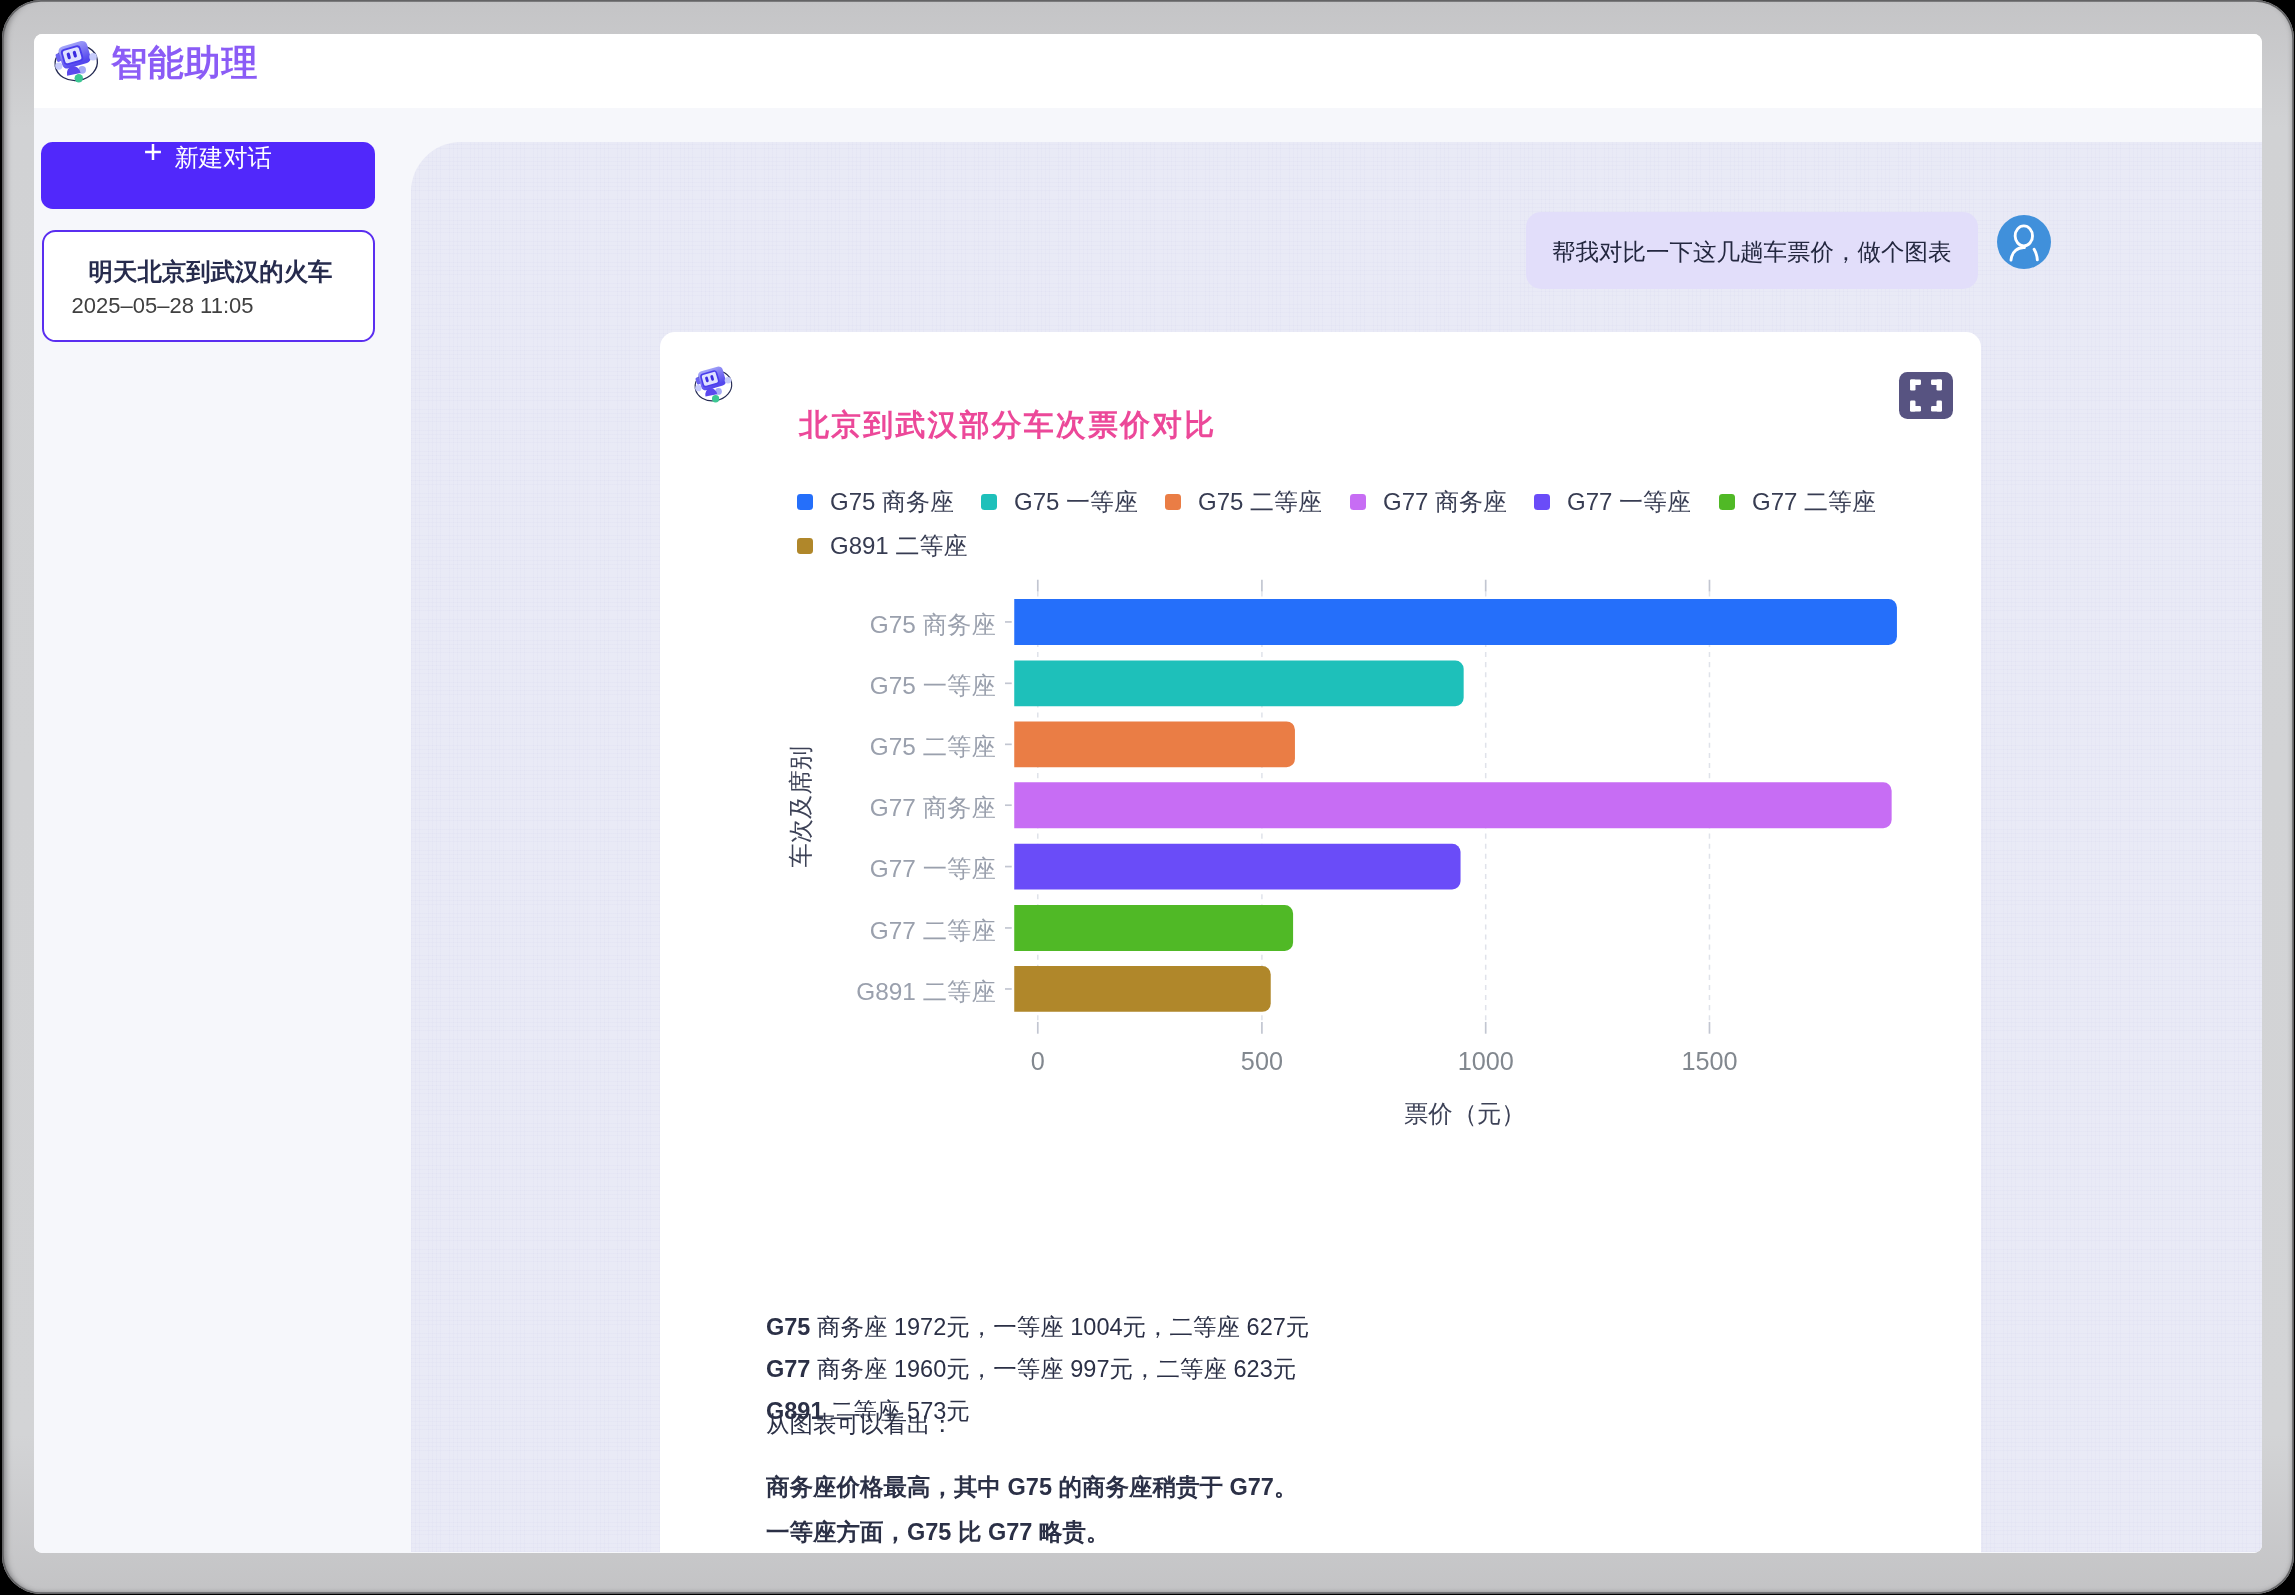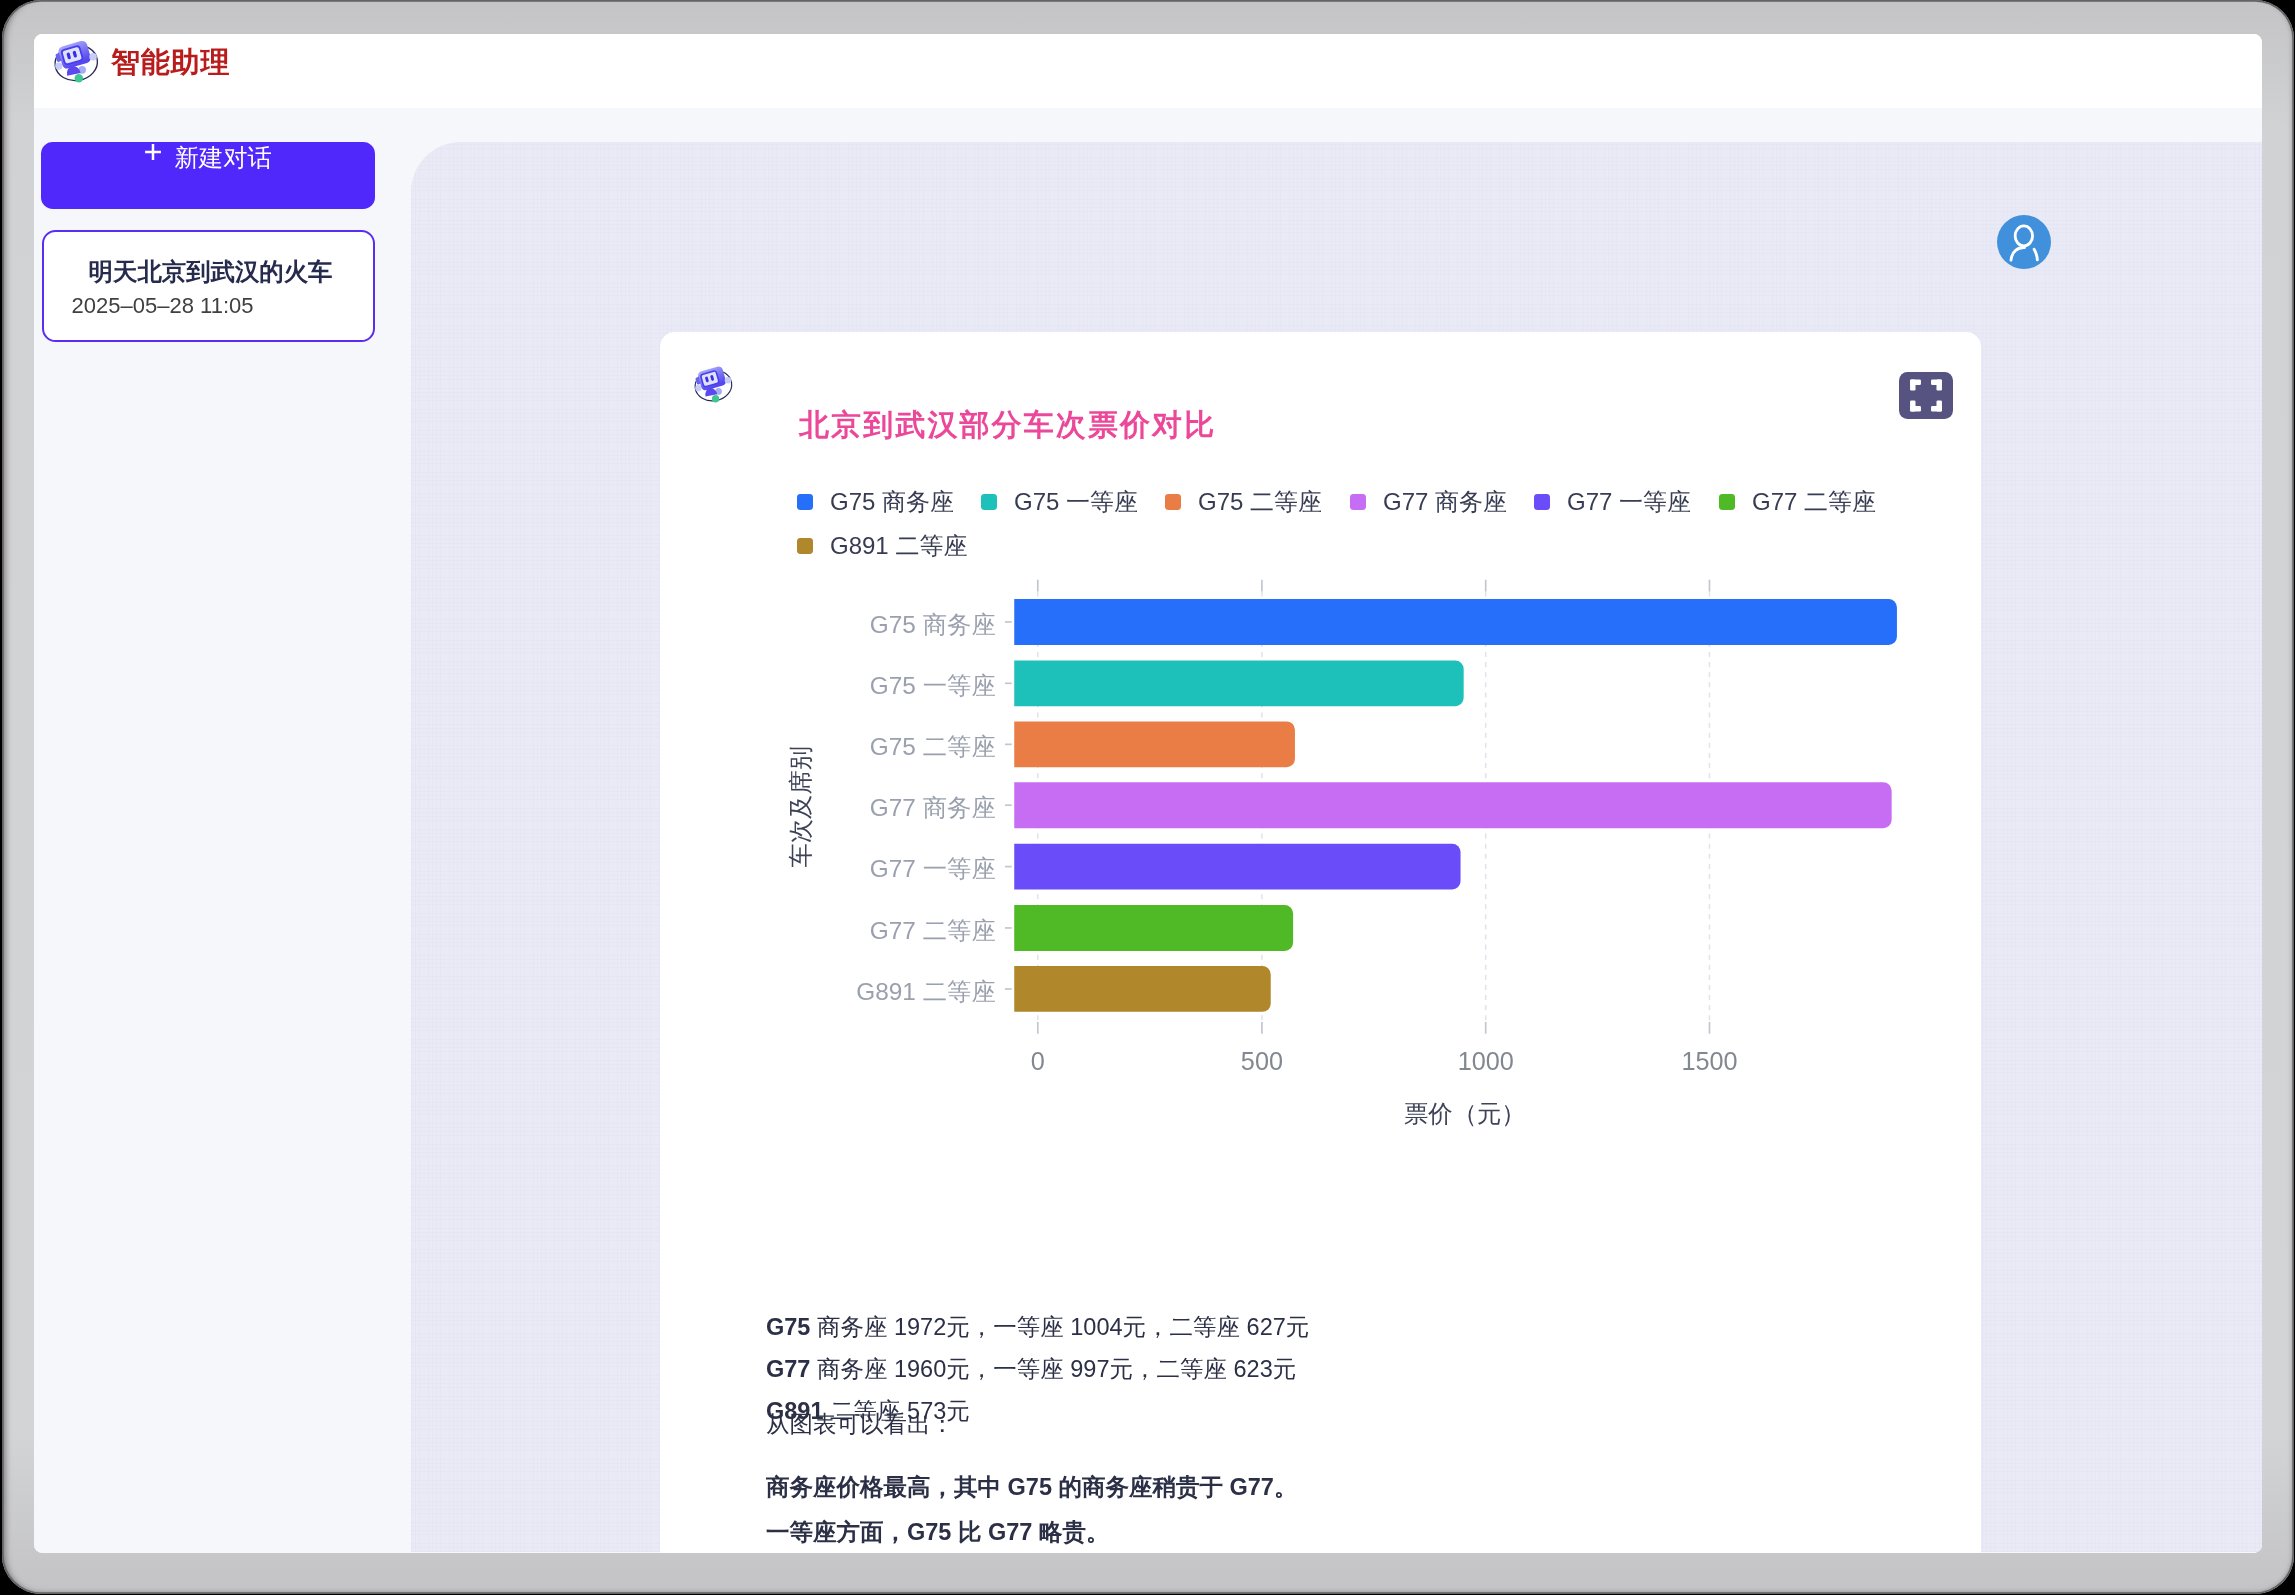--- a/index.html
+++ b/index.html
@@ -5,21 +5,21 @@
 * { margin:0; padding:0; box-sizing:border-box; }
 html,body { width:2295px; height:1596px; background:#000; font-family:"Liberation Sans", sans-serif; }
 #stage { position:absolute; left:0; top:0; width:2295px; height:1596px; overflow:hidden; }
 .bez { position:absolute; left:1.7px; top:0; width:2292px; height:1594px; border-radius:39px;
   background:linear-gradient(180deg,#c4c4c6 0%,#d1d2d4 8%,#d3d4d6 90%,#c3c3c5 100%);
   box-shadow: inset 0 0 0 1.7px #636365, inset 8.4px 0 6.7px -5px #79797b, inset -5px 0 5px -3.4px #929294, inset 0 -5px 5px -3.4px #8d8d8f; }
 .win { position:absolute; left:34px; top:34px; width:2228px; height:1519px; border-radius:8.4px; background:#fff; overflow:hidden; }
 
 .hdr { position:absolute; left:0; top:0; width:2228px; height:74px; background:#fff; }
 .hdr .logo { position:absolute; left:13.5px; top:1.7px; }
-.hdr .htitle { position:absolute; left:77px; top:13.5px; font-size:29px; line-height:29px; font-weight:700; color:#b91c1c; letter-spacing:0.8px; }
+.hdr .htitle { position:absolute; left:77px; top:13.5px; font-size:36px; line-height:29px; font-weight:700; color:#8b5cf6; letter-spacing:0.8px; }
 
 .below { position:absolute; left:0; top:74px; width:2228px; height:1445px; background:#f6f7fb; }
 .panel { position:absolute; left:377px; top:108px; width:1852px; height:1410px; background:#e9eaf6; border-radius:50px 0 0 0; background-image:repeating-linear-gradient(0deg, rgba(135,135,205,0.035) 0 0.8px, rgba(0,0,0,0) 0.8px 4.2px), repeating-linear-gradient(90deg, rgba(135,135,205,0.035) 0 0.8px, rgba(0,0,0,0) 0.8px 4.2px); }
 
 .newbtn { position:absolute; left:6.7px; top:108px; width:334px; height:67px; border-radius:11.8px; background:#5128fb; color:#fff; display:flex; align-items:flex-start; justify-content:center; font-size:24.4px; padding-bottom:9.2px; }
 .conv { position:absolute; left:7.6px; top:196px; width:333px; height:112px; background:#fff; border:2.5px solid #5a2ef0; border-radius:13.5px; }
 .conv .ct { position:absolute; left:45px; top:24.4px; font-size:24.4px; font-weight:700; color:#262b4d; }
 .conv .cd { position:absolute; left:28px; top:61px; font-size:22px; color:#404040; }
 
 .bubble { position:absolute; left:1492px; top:178px; width:452px; height:77px; border-radius:15px; background:#e2defa; }
@@ -80,20 +80,23 @@
         <svg width="20" height="20" viewBox="0 0 24 24" style="margin-right:11px">
           <path d="M12 2.5 V21.5 M2.5 12 H21.5" stroke="#fff" stroke-width="3" fill="none"></path>
         </svg>
         <span>新建对话</span>
       </div>
     <div class="conv">
       <div class="ct">明天北京到武汉的火车</div>
       <div class="cd">2025–05–28 11:05</div>
     </div>
 
+    <div class="bubble">
+        <span>帮我对比一下这几趟车票价，做个图表</span>
+      </div>
     <div class="avatar">
       <svg width="54" height="54" viewBox="0 0 64 64">
           <g fill="none" stroke="#fff" stroke-width="3.4" stroke-linecap="round">
             <ellipse cx="31.8" cy="24.8" rx="10.3" ry="11.9"></ellipse>
             <path d="M16.6 53.4 C 17.6 43.2, 25 38.2, 32.5 38.6"></path>
             <path d="M44 40.6 C 46.3 44.6, 47.6 49.2, 47.8 53.2"></path>
           </g>
         </svg>
     </div>
     <div class="card">

